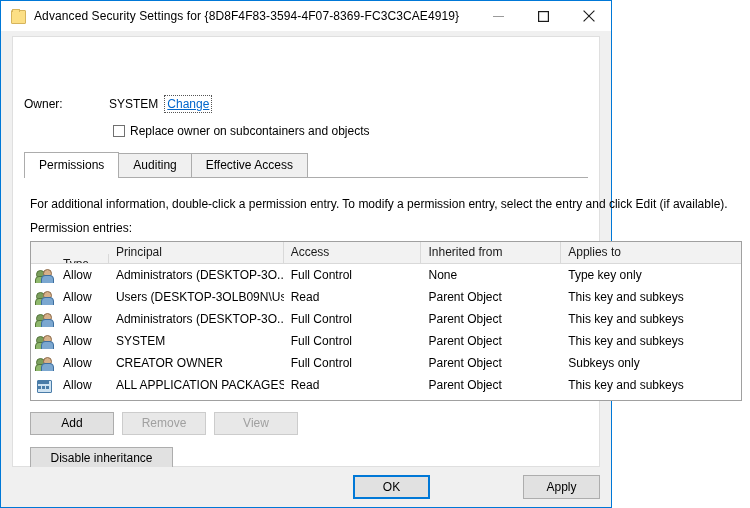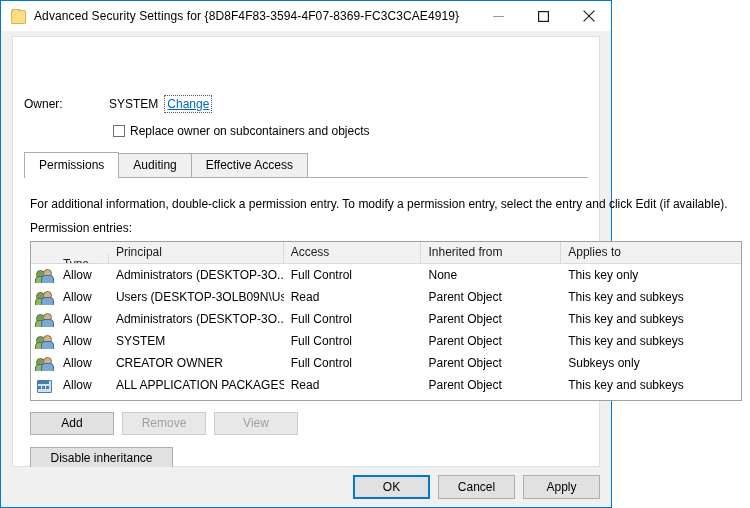--- a/index.html
+++ b/index.html
@@ -448,21 +448,21 @@
               <div class="p-back"></div>
                 <div class="b-back"></div>
                 <div class="p-front"></div>
                 <div class="b-front"></div>
             </div>
           </div>
           <div class="lv-td c1">Allow</div>
           <div class="lv-td c2">Administrators (DESKTOP-3O...</div>
           <div class="lv-td c3">Full Control</div>
           <div class="lv-td c4">None</div>
-          <div class="lv-td c5">This key only</div>
+          <div class="lv-td c5">Type key only</div>
         </div>
 
         <div class="lv-row">
           <div class="lv-td c0">
             <div class="ico ico-group">
               <div class="p-back"></div>
                 <div class="b-back"></div>
                 <div class="p-front"></div>
                 <div class="b-front"></div>
             </div>
@@ -547,18 +547,17 @@
 
       <div class="replace-check">
         <div class="cb"></div>
         <div class="cb-label">Replace all child object permission entries with inheritable permission entries from this object</div>
       </div>
     </div>
 
     <div class="footer">
       <div class="footer-inner">
         <button class="btn default btn-ok">OK</button>
-        <button class="btn btn-cancel">Cancel</button>
         <button class="btn btn-apply">Apply</button>
       </div>
     </div>
   </div>
 </div>
 
 </body></html>

